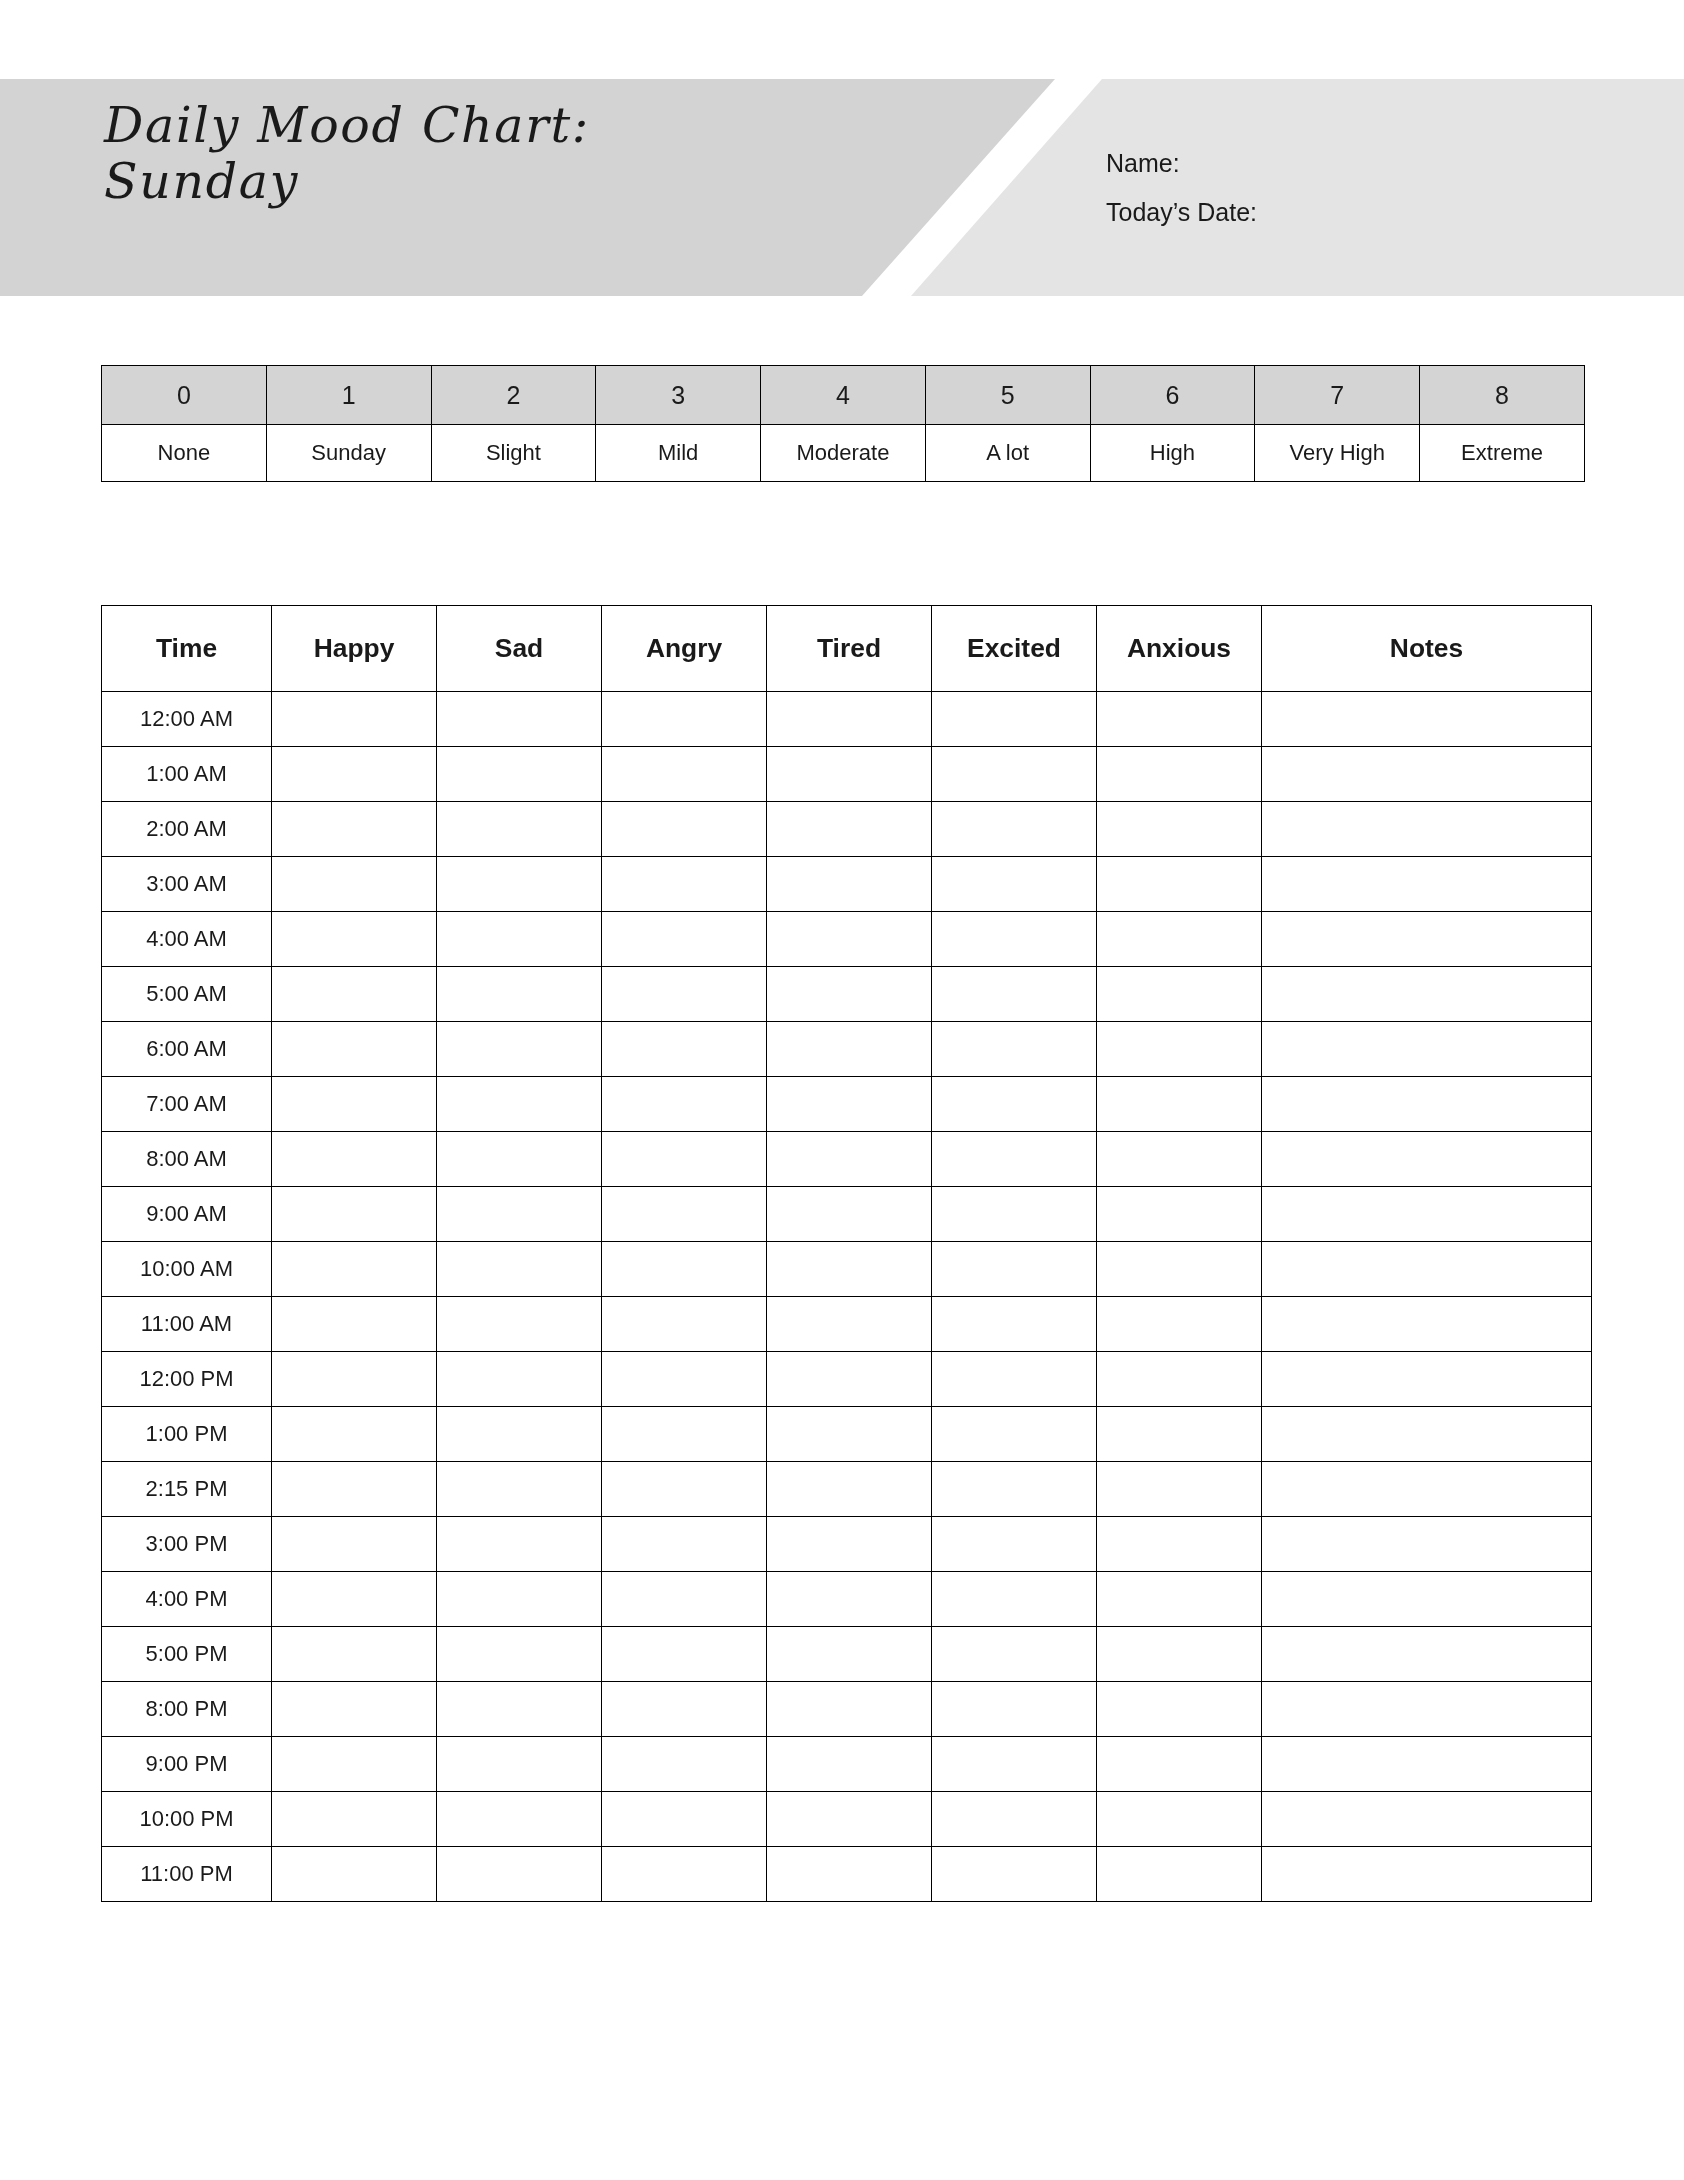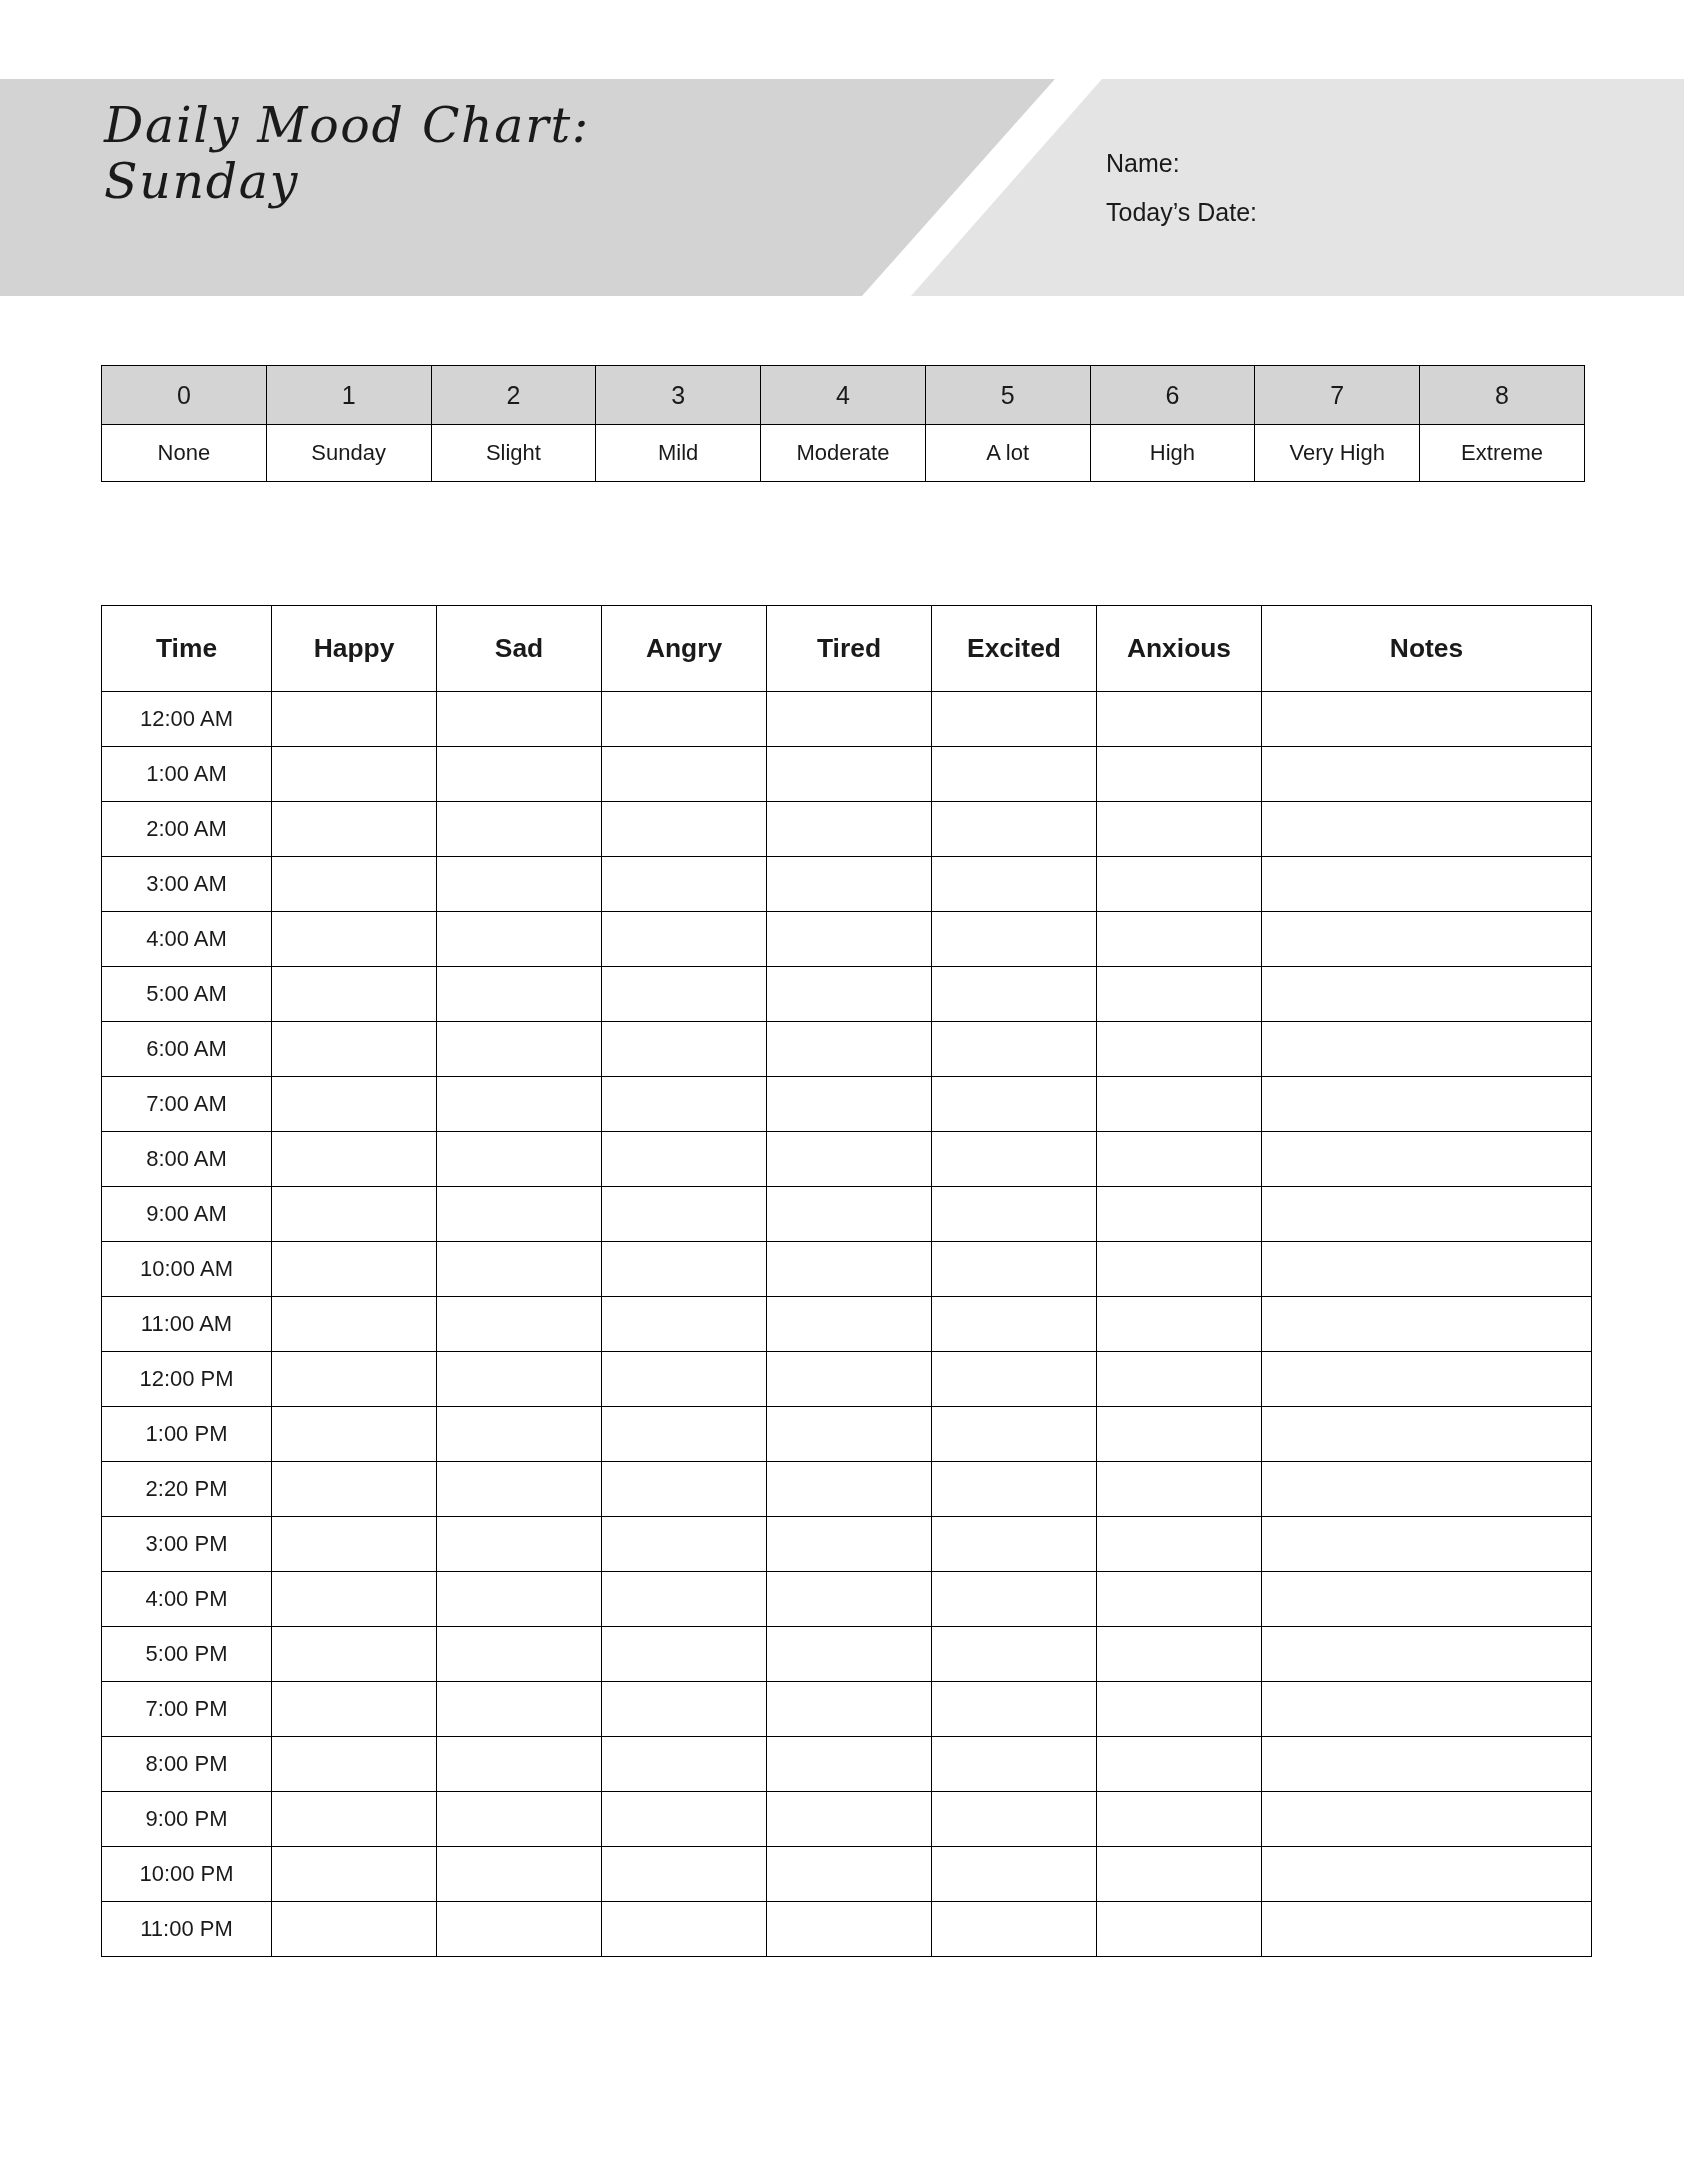--- a/index.html
+++ b/index.html
@@ -322,21 +322,21 @@
         <td class="time-cell">1:00 PM</td>
         <td class="blank-cell"></td>
         <td class="blank-cell"></td>
         <td class="blank-cell"></td>
         <td class="blank-cell"></td>
         <td class="blank-cell"></td>
         <td class="blank-cell"></td>
         <td class="blank-cell"></td>
       </tr>
       <tr>
-        <td class="time-cell">2:20 PM</td>
+        <td class="time-cell">2:15 PM</td>
         <td class="blank-cell"></td>
         <td class="blank-cell"></td>
         <td class="blank-cell"></td>
         <td class="blank-cell"></td>
         <td class="blank-cell"></td>
         <td class="blank-cell"></td>
         <td class="blank-cell"></td>
       </tr>
       <tr>
         <td class="time-cell">3:00 PM</td>
@@ -353,30 +353,20 @@
         <td class="blank-cell"></td>
         <td class="blank-cell"></td>
         <td class="blank-cell"></td>
         <td class="blank-cell"></td>
         <td class="blank-cell"></td>
         <td class="blank-cell"></td>
         <td class="blank-cell"></td>
       </tr>
       <tr>
         <td class="time-cell">5:00 PM</td>
-        <td class="blank-cell"></td>
-        <td class="blank-cell"></td>
-        <td class="blank-cell"></td>
-        <td class="blank-cell"></td>
-        <td class="blank-cell"></td>
-        <td class="blank-cell"></td>
-        <td class="blank-cell"></td>
-      </tr>
-      <tr>
-        <td class="time-cell">7:00 PM</td>
         <td class="blank-cell"></td>
         <td class="blank-cell"></td>
         <td class="blank-cell"></td>
         <td class="blank-cell"></td>
         <td class="blank-cell"></td>
         <td class="blank-cell"></td>
         <td class="blank-cell"></td>
       </tr>
       <tr>
         <td class="time-cell">8:00 PM</td>

